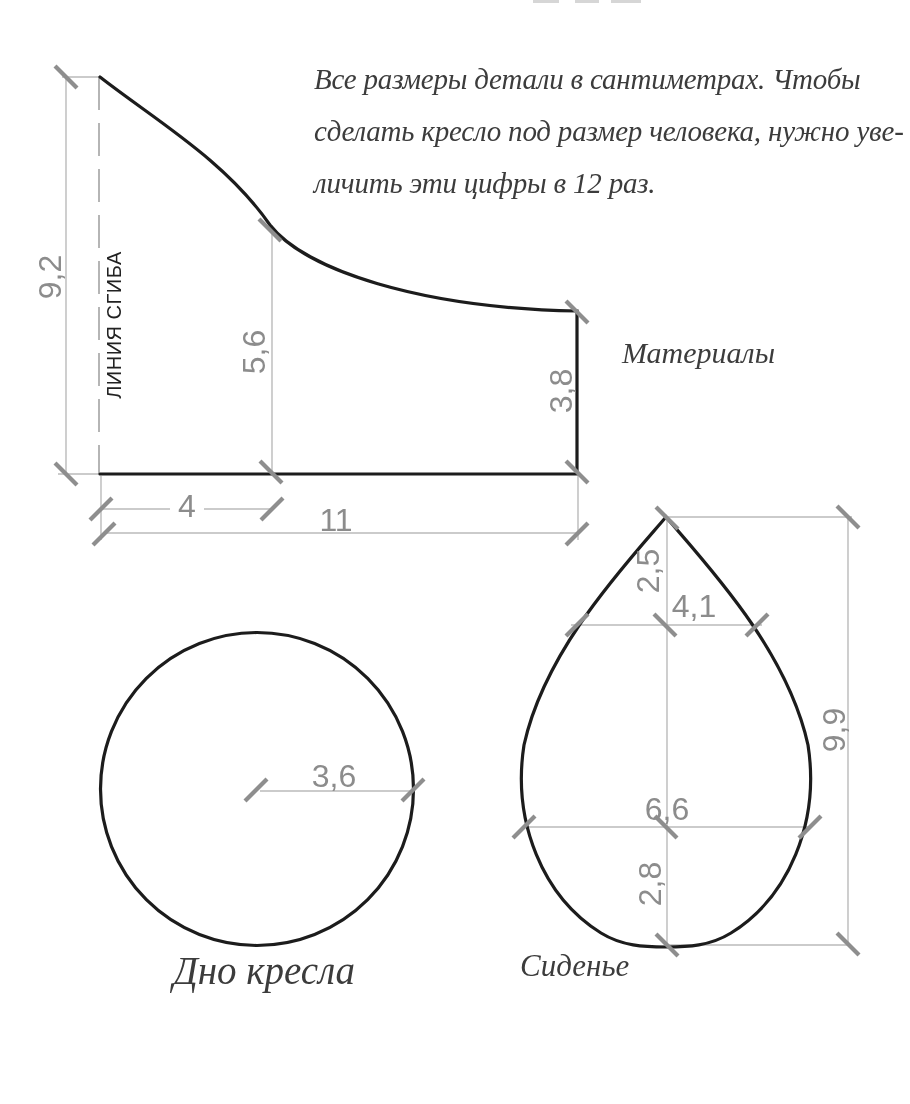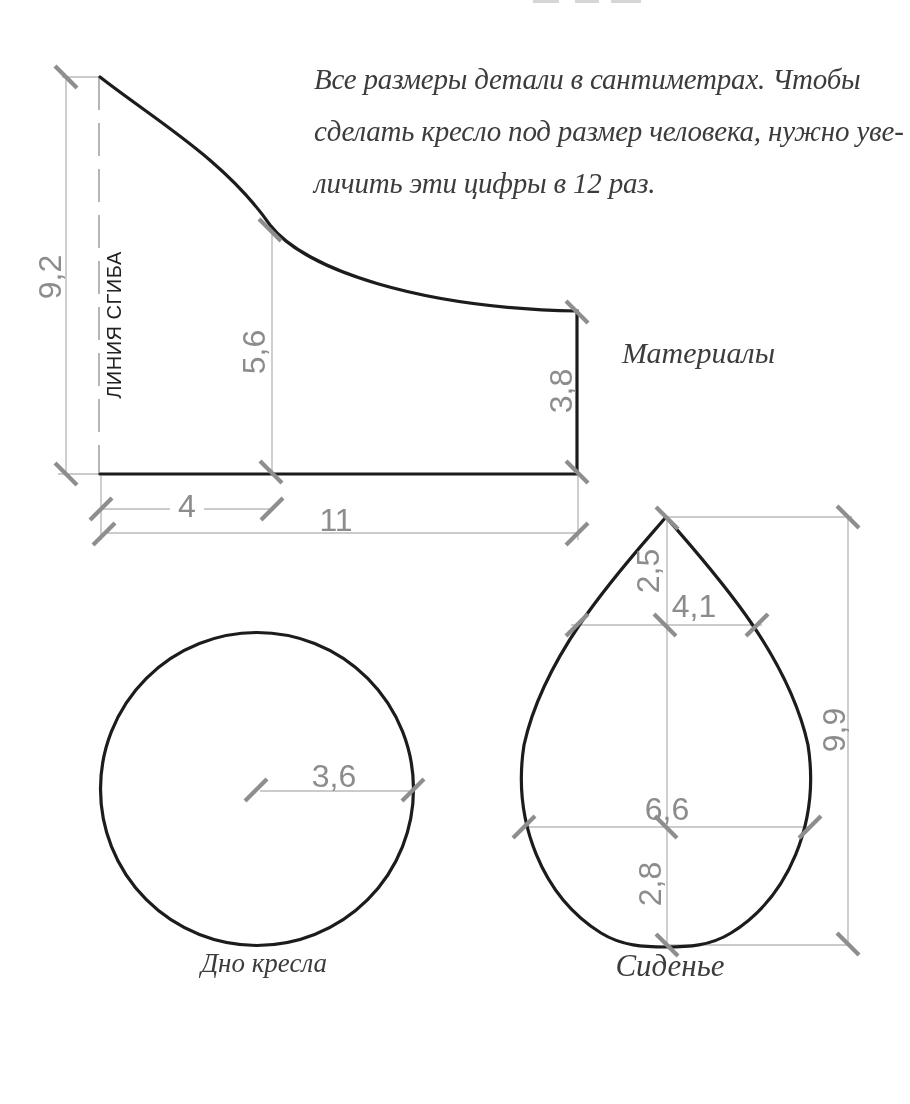--- a/index.html
+++ b/index.html
@@ -30,22 +30,22 @@
 
   
   .caption{
     position:absolute;
     font-family:"Liberation Serif", serif;
     font-style:italic;
     color:#3c3c3c;
   }
   .intro{left:314px;top:53px;font-size:29px;line-height:52px;letter-spacing:-0.2px;white-space:nowrap;}
   .side-caption{left:622px;top:331px;font-size:30px;line-height:43px;}
-  .circle-caption{left:114px;top:948px;width:300px;text-align:center;font-size:27px;}
-  .seat-caption{left:520px;top:948px;width:300px;text-align:center;font-size:31px;}
+  .circle-caption{left:114px;top:948px;width:300px;text-align:center;font-size:39px;}
+  .seat-caption{left:520px;top:948px;width:300px;font-size:31px;}
 
   .remnant{position:absolute;background:#d6d6d6;}
 </style>
 </head>
 <body>
 
 <div class="page">
 
   <div class="remnant" style="left:533px;top:0;width:26px;height:3px;"></div>
   <div class="remnant" style="left:575px;top:0;width:24px;height:3px;"></div>

